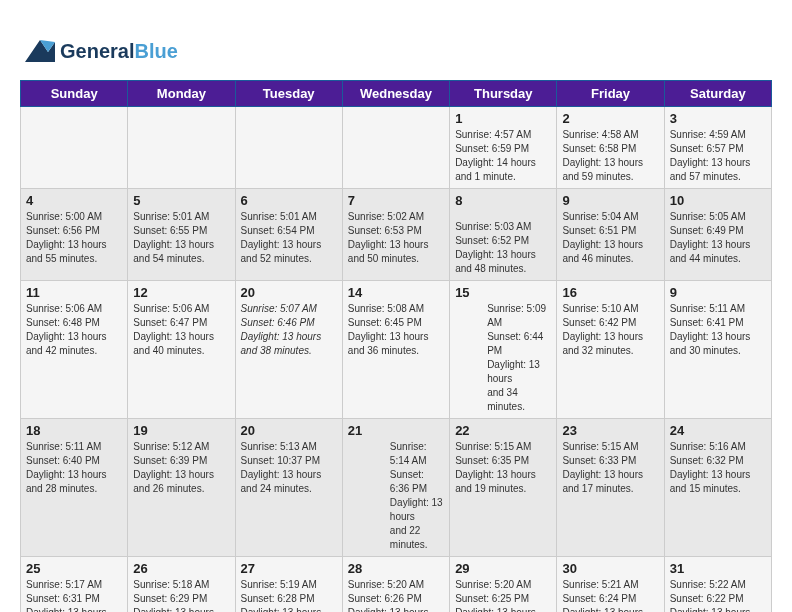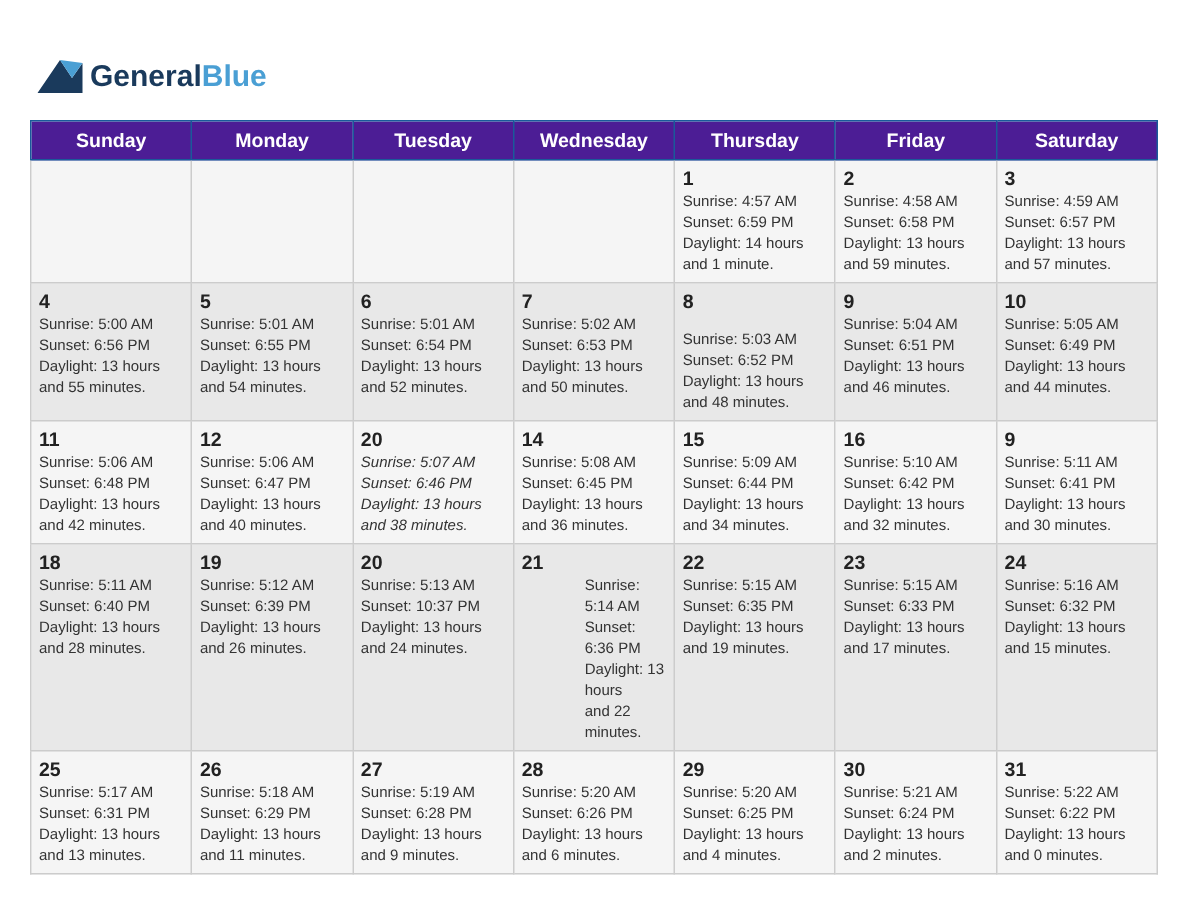--- a/index.html
+++ b/index.html
@@ -214,21 +214,21 @@
         </td>
         <td>
           <span class="day-number">14</span>
           <div class="day-info" style="white-space: pre-line;">Sunrise: 5:08 AM
 Sunset: 6:45 PM
 Daylight: 13 hours
 and 36 minutes.</div>
         </td>
         <td>
           <span class="day-number">15</span>
-          <div class="day-info" style="white-space: pre-line;">Sunrise: 5:09 AM
+          <div class="day-info" style="white-space: pre-line; margin-left: 32px;">Sunrise: 5:09 AM
 Sunset: 6:44 PM
 Daylight: 13 hours
 and 34 minutes.</div>
         </td>
         <td>
           <span class="day-number">16</span>
           <div class="day-info" style="white-space: pre-line;">Sunrise: 5:10 AM
 Sunset: 6:42 PM
 Daylight: 13 hours
 and 32 minutes.</div>

